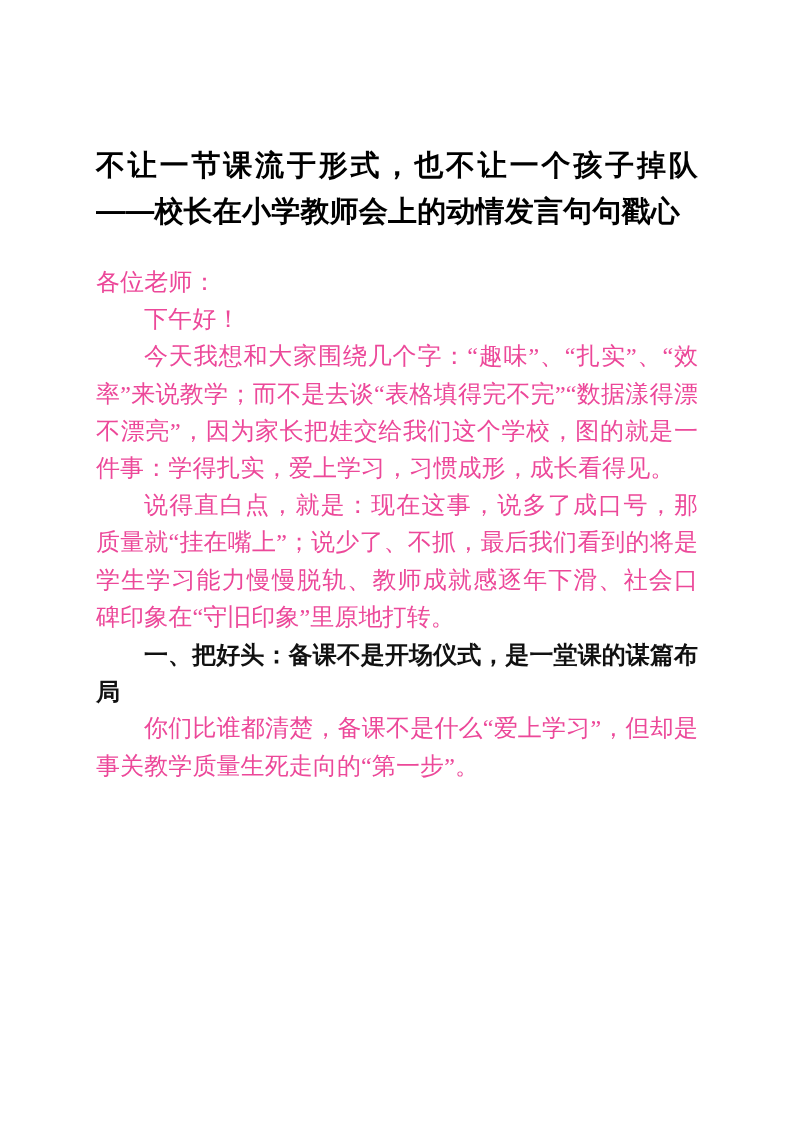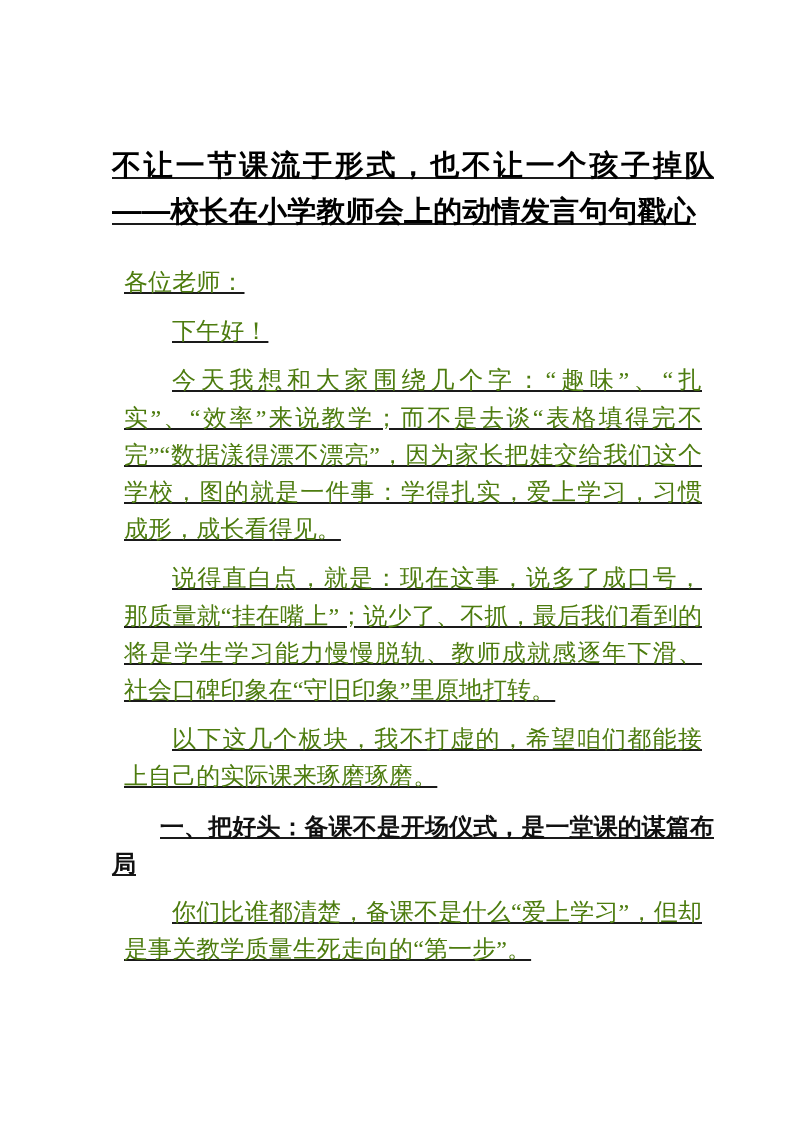--- a/index.html
+++ b/index.html
@@ -21,24 +21,23 @@
     position: relative;
     width: 793px;
     height: 1122px;
     background: #ffffff;
     box-sizing: border-box;
   }
 
   
   .content {
     position: absolute;
-    left: 112px;
+    left: 96px;
     top: 0;
     width: 602px;
-    text-decoration: underline;
   }
 
   .doc-title {
     margin: 0;
     padding-top: 142px;
     font-family: "Liberation Sans", "DejaVu Sans", sans-serif;
     font-weight: bold;
     font-size: 29px;
     line-height: 46px;
     letter-spacing: 0.2px;
@@ -46,25 +45,25 @@
     text-align: justify;
     text-align-last: left;
     word-break: break-all;
   }
 
   .body-block {
     margin-top: 30px;
   }
 
   p.para {
-    margin: 12px;
+    margin: 0;
     font-family: "Liberation Serif", "DejaVu Serif", serif;
     font-size: 24px;
     line-height: 37.2px;
-    color: #4d7c0f;
+    color: #ec4899;
     text-align: justify;
     text-align-last: left;
     word-break: break-all;
     letter-spacing: 0.1px;
   }
 
   p.para.indent {
     text-indent: 48px;
   }
 
@@ -103,21 +102,20 @@
 
       <p class="para salutation">各位老师：</p>
 
       <p class="para indent">下午好！</p>
 
 
       <p class="para indent">今天我想和大家围绕几个字：“趣味”、“扎实”、“效率”来说教学；而不是去谈“表格填得完不完”“数据漾得漂不漂亮”，因为家长把娃交给我们这个学校，图的就是一件事：学得扎实，爱上学习，习惯成形，成长看得见。</p>
 
       <p class="para indent">说得直白点，就是：现在这事，说多了成口号，那质量就“挂在嘴上”；说少了、不抓，最后我们看到的将是学生学习能力慢慢脱轨、教师成就感逐年下滑、社会口碑印象在“守旧印象”里原地打转。</p>
 
-      <p class="para indent">以下这几个板块，我不打虚的，希望咱们都能接上自己的实际课来琢磨琢磨。</p>
 
       <p class="heading">一、把好头：备课不是开场仪式，是一堂课的谋篇布局</p>
 
       <p class="para indent">你们比谁都清楚，备课不是什么“爱上学习”，但却是事关教学质量生死走向的“第一步”。</p>
 
     </div>
   </div>
 </div>
 
 </body></html>

